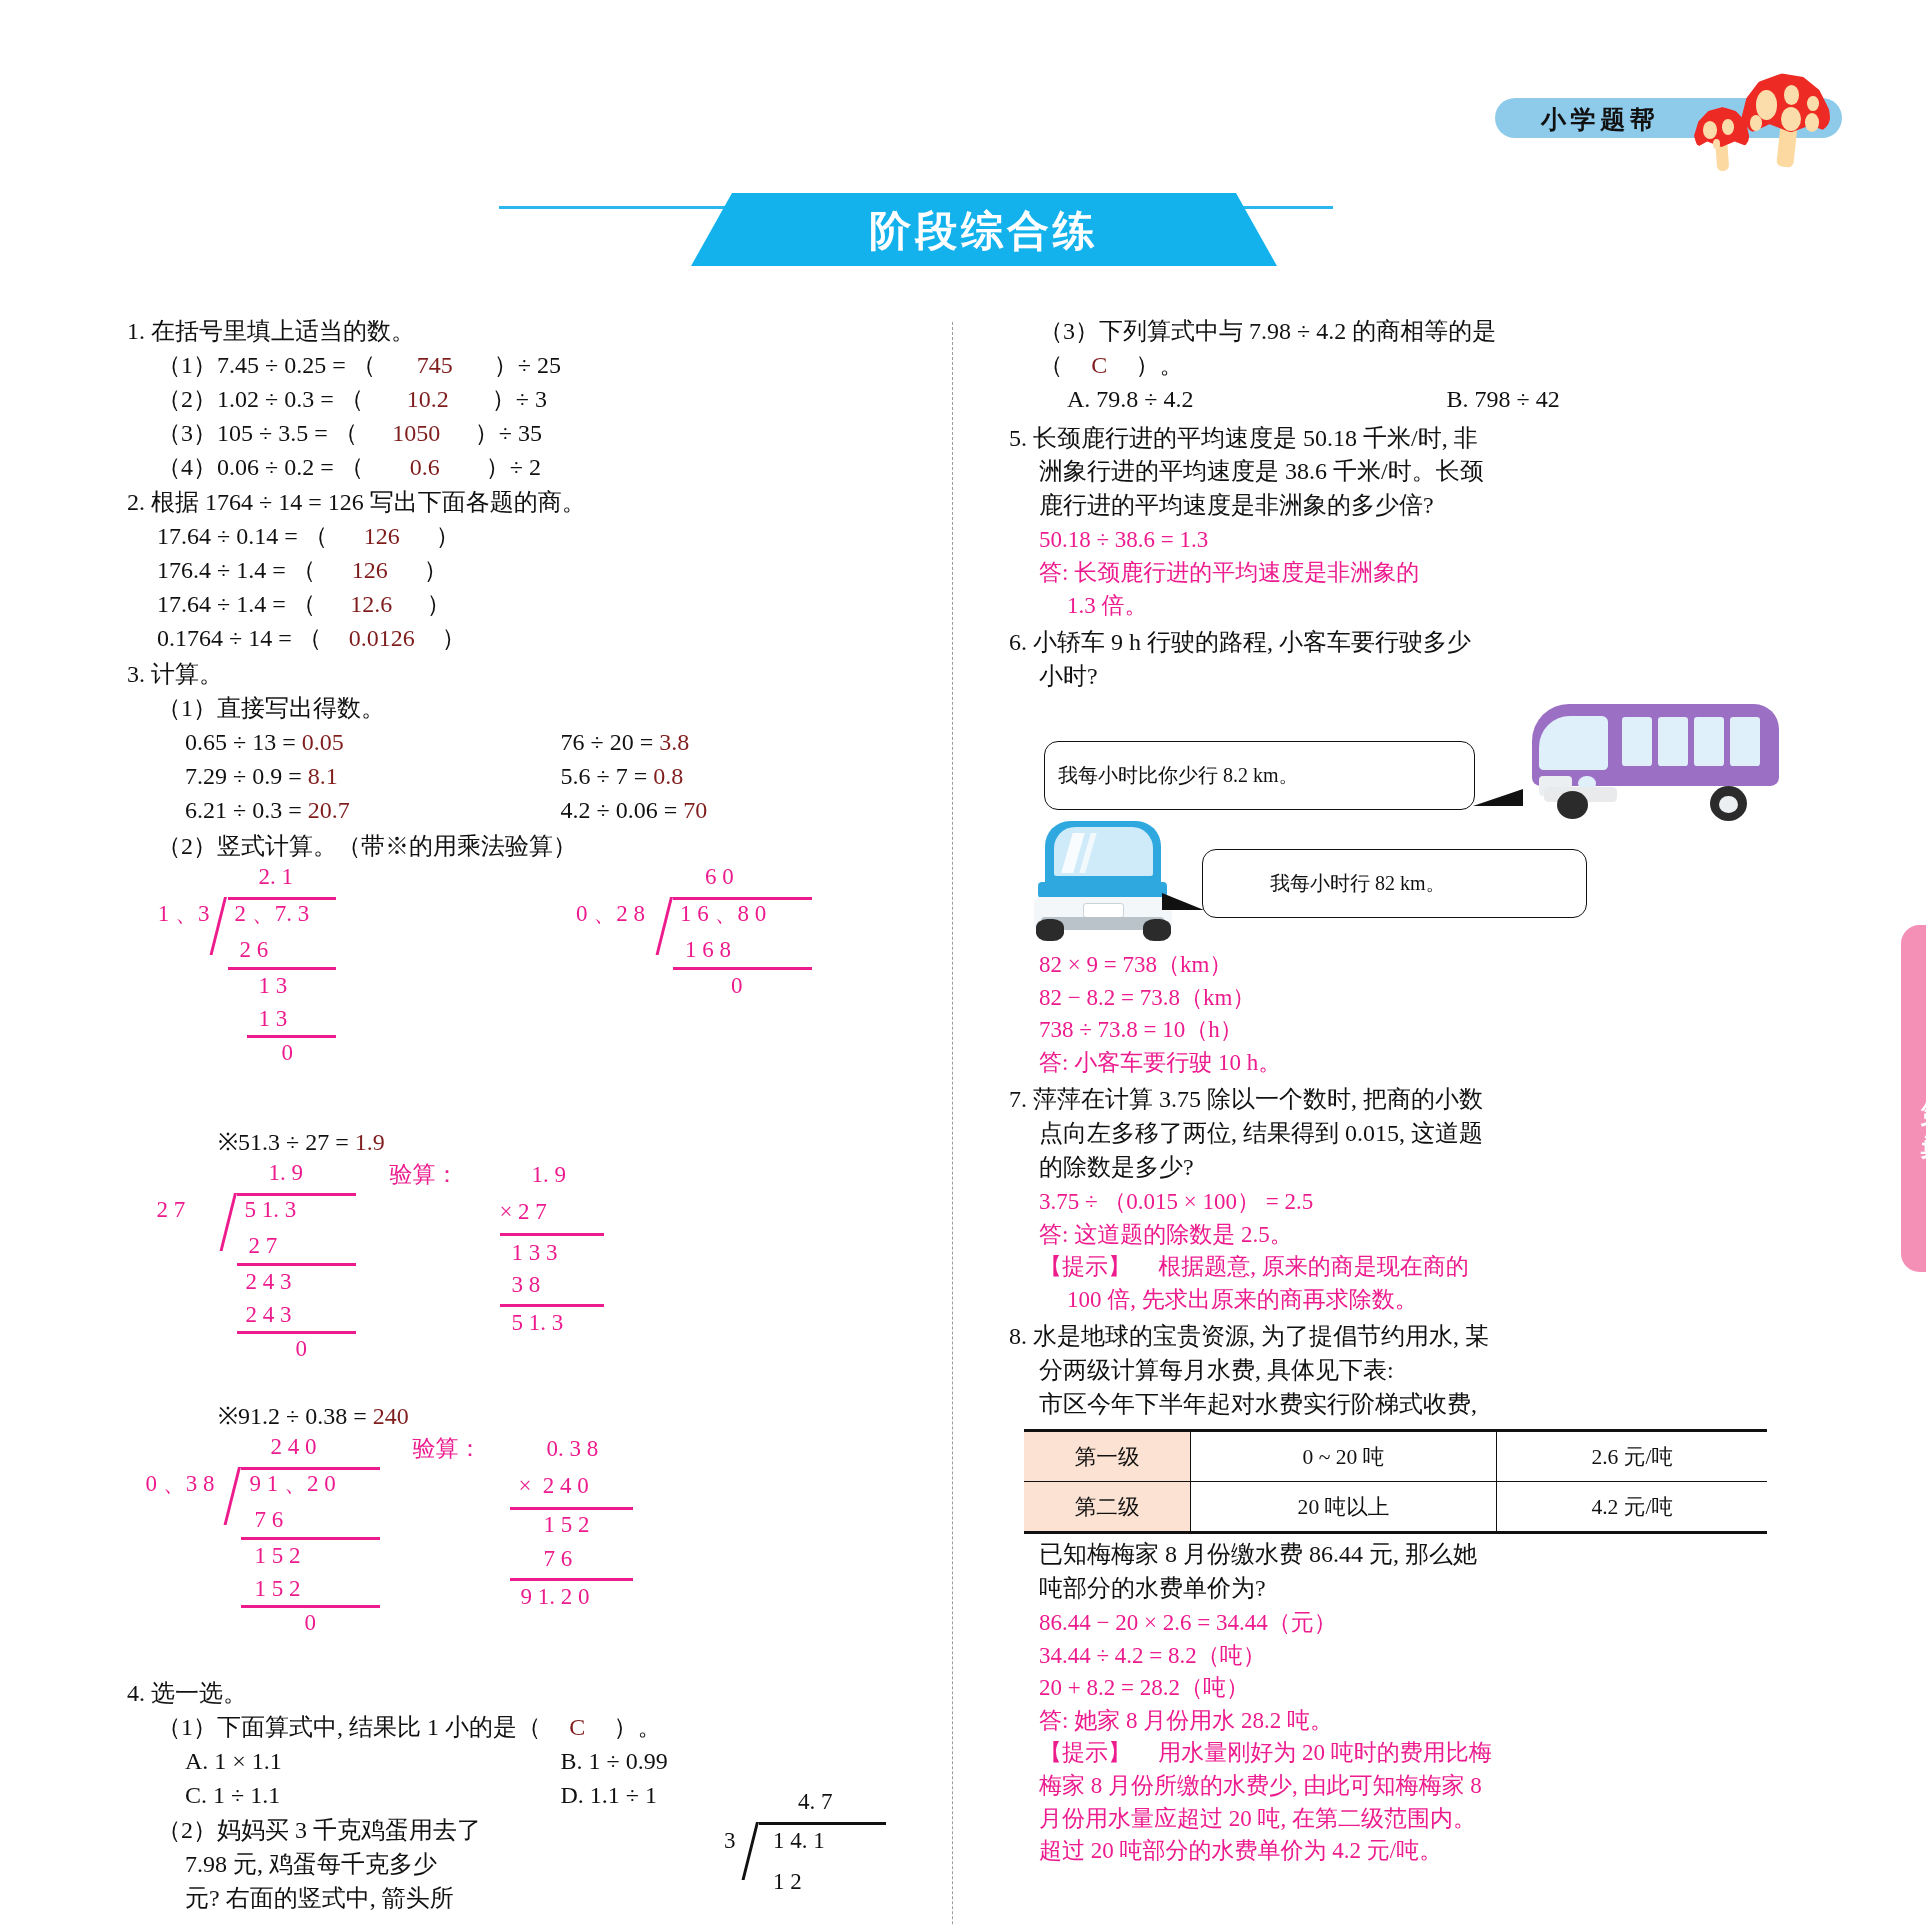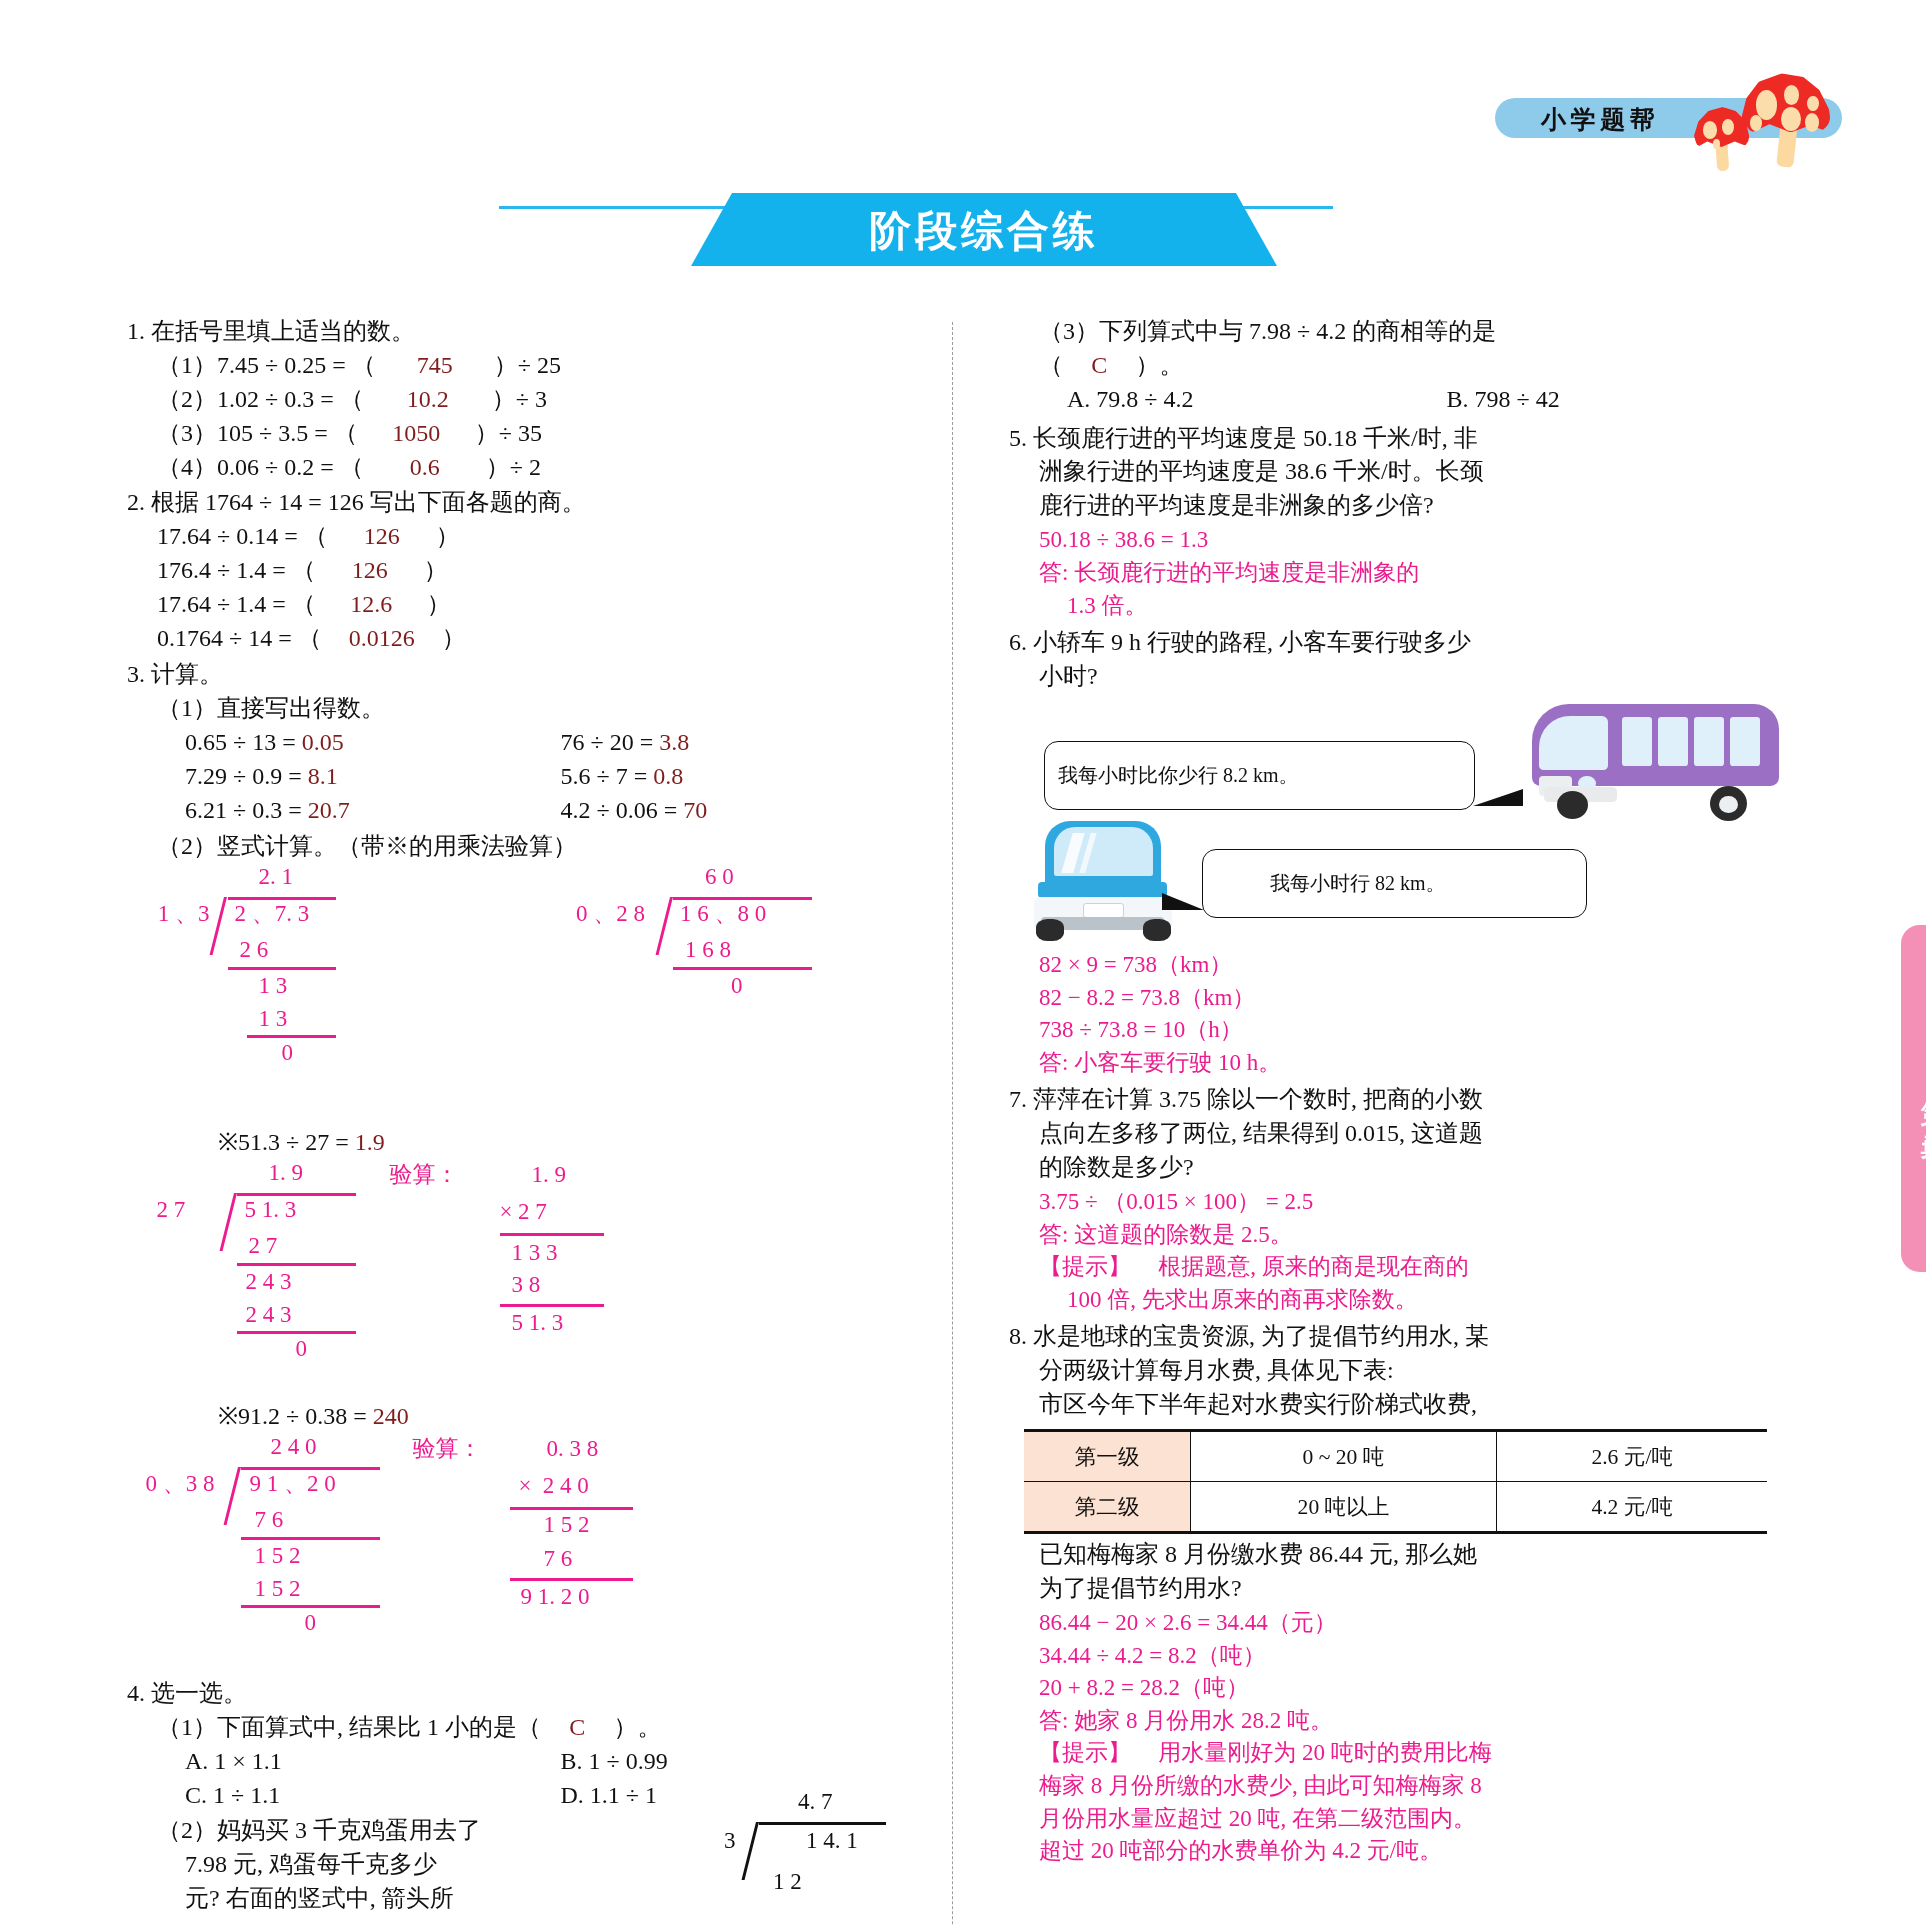--- a/index.html
+++ b/index.html
@@ -355,21 +355,21 @@
         <p class="q indent2">7.98 元, 鸡蛋每千克多少</p>
         <p class="q indent2">元? 右面的竖式中, 箭头所</p>
 
       </div>
 
       <div class="ld ld-black" style="position:absolute; left:555px; top:-25px; width:239px; height:247px;">
         <span class="qt" style="left:116px; top:0;">4. 7</span>
         <div class="bar" style="left:77px; top:32px; width:127px;"></div>
         <div class="slash black" style="left:74px; top:32px;"></div>
         <span class="qt" style="left:42px; top:39px;">3</span>
-        <span class="qt" style="left:91px; top:39px;margin-left:33px;">1 4. 1</span>
+        <span class="qt" style="left:91px; top:39px;">1 4. 1</span>
         <span class="qt" style="left:91px; top:80px;">1 2</span>
 
       </div>
     </div>
 
   </div>
 
   <div class="col col-r">
 
     <p class="q indent1">（3）下列算式中与 7.98 ÷ 4.2 的商相等的是</p>
@@ -463,21 +463,21 @@
       </tr>
       <tr>
         <td class="lead">第二级</td>
         <td>20 吨以上</td>
         <td>4.2 元/吨</td>
       </tr>
     </tbody>
       </table>
 
     <p class="q indent1">已知梅梅家 8 月份缴水费 86.44 元, 那么她</p>
-    <p class="q indent1">为了提倡节约用水?</p>
+    <p class="q indent1">吨部分的水费单价为?</p>
     <p class="sol indent1">86.44 − 20 × 2.6 = 34.44（元）</p>
     <p class="sol indent1">34.44 ÷ 4.2 = 8.2（吨）</p>
     <p class="sol indent1">20 + 8.2 = 28.2（吨）</p>
     <p class="sol indent1">答: 她家 8 月份用水 28.2 吨。</p>
     <p class="sol indent1">
       <span class="hint-tag">【提示】</span>
       <span style="padding-left:21.6px;">用水量刚好为 20 吨时的费用比梅</span>
     </p>
     <p class="sol indent1">梅家 8 月份所缴的水费少, 由此可知梅梅家 8</p>
     <p class="sol indent1">月份用水量应超过 20 吨, 在第二级范围内。</p>

